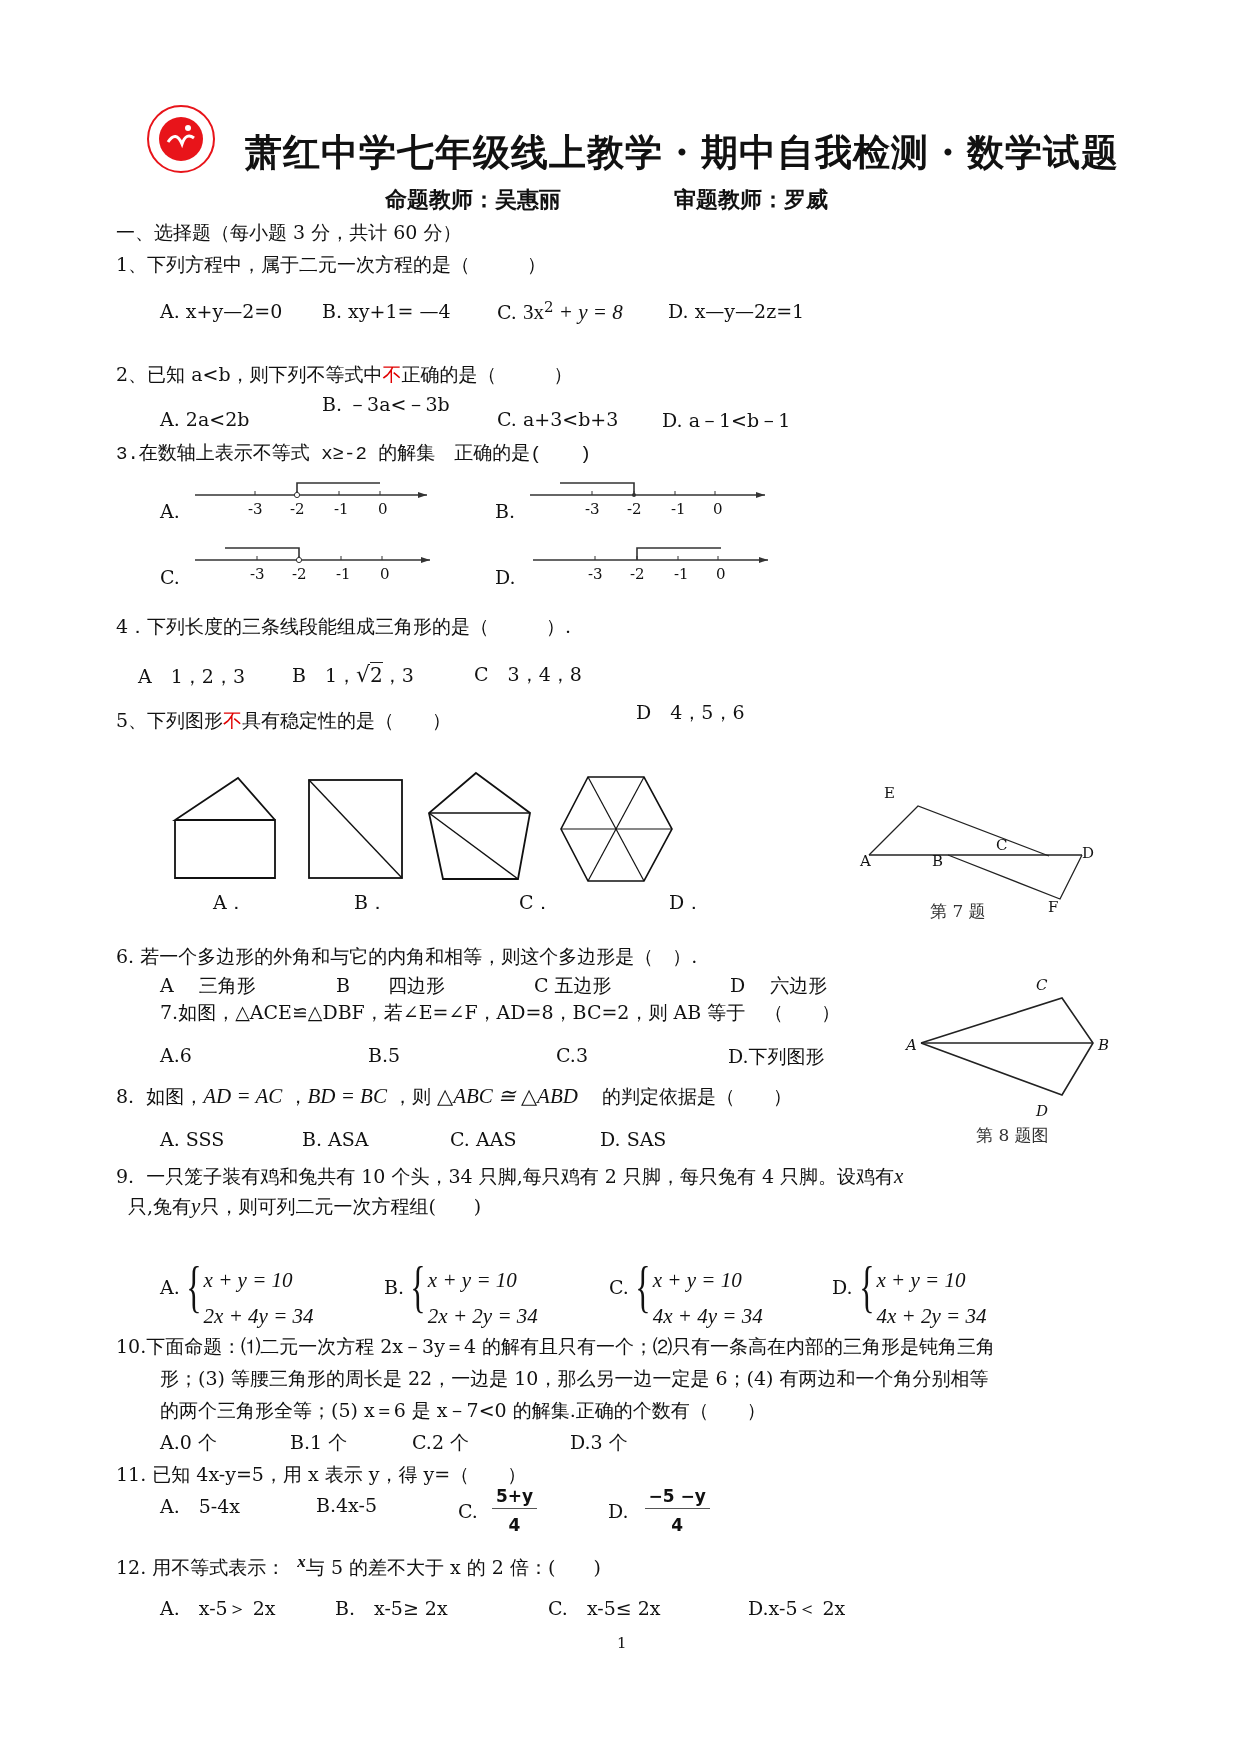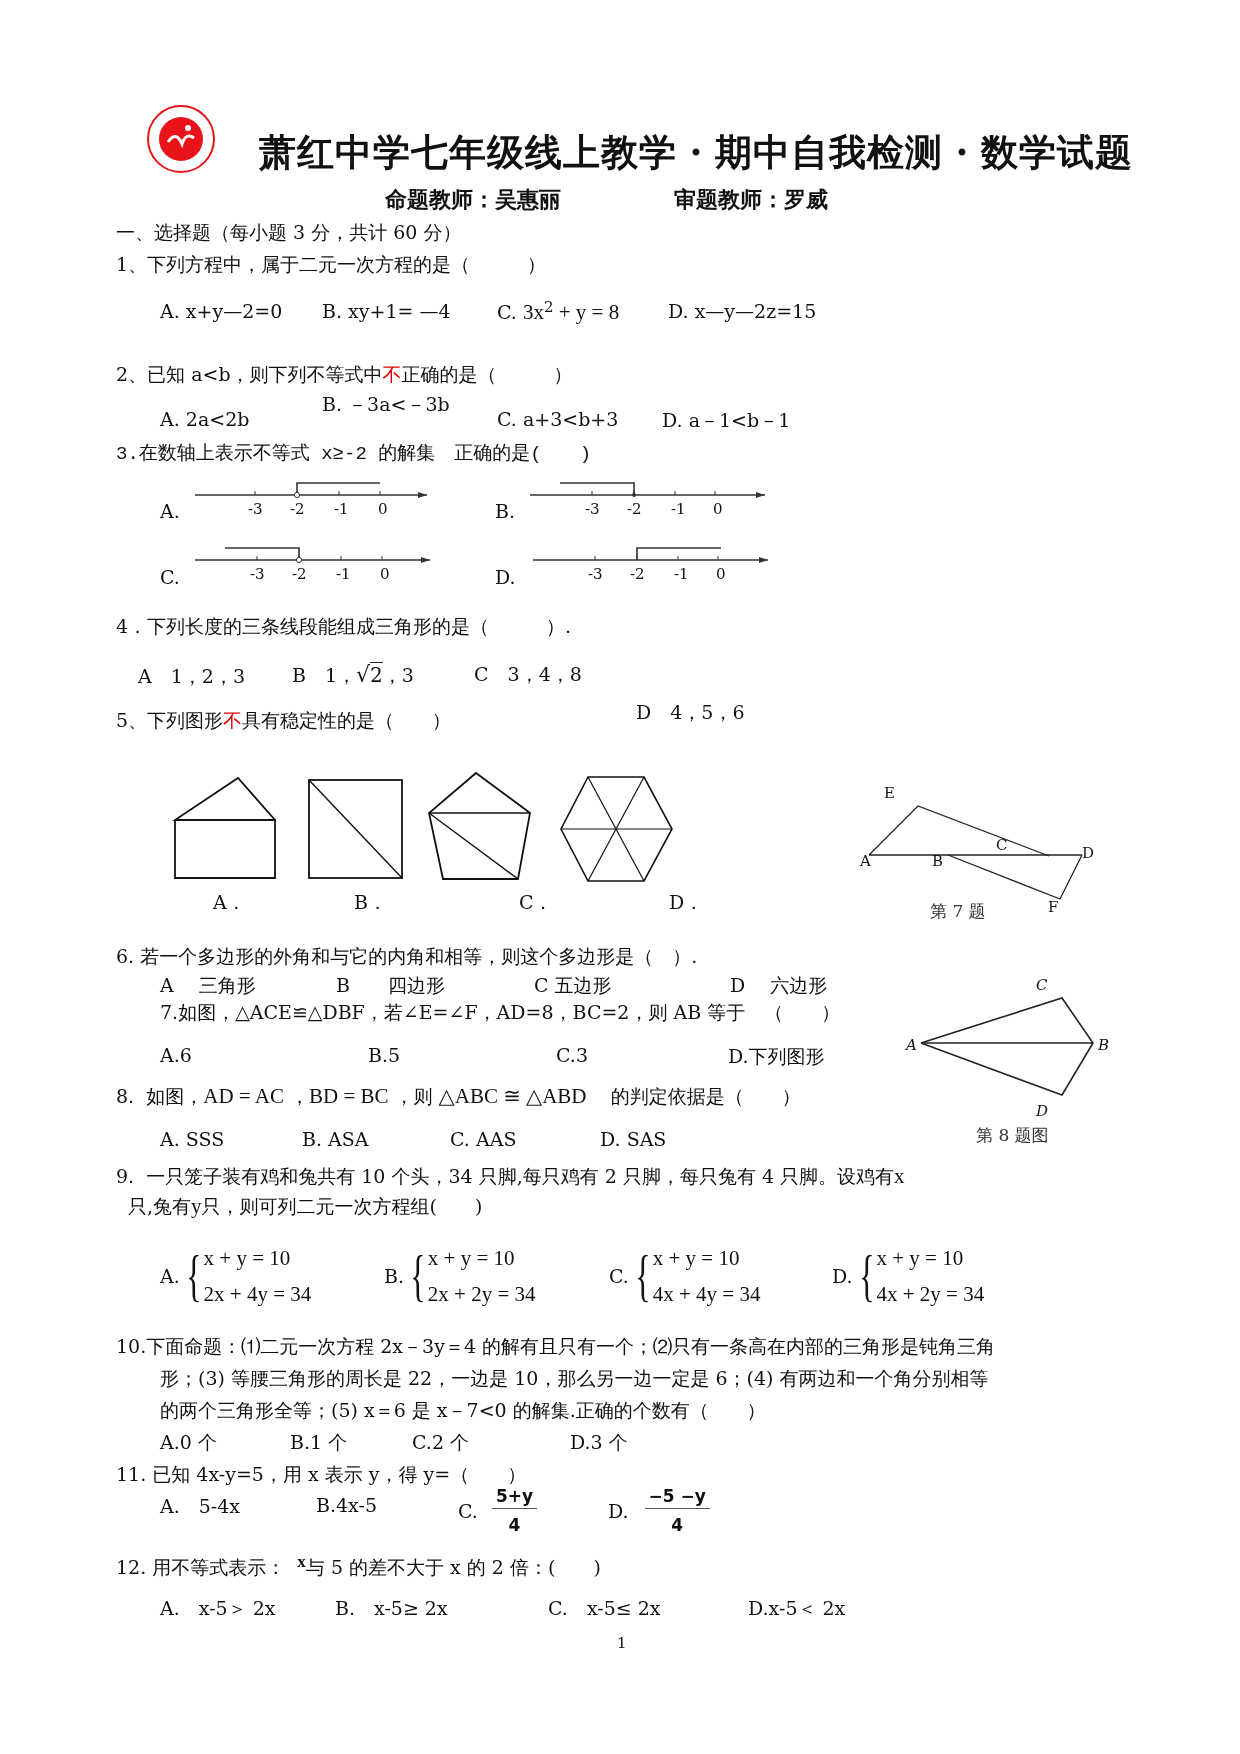--- a/index.html
+++ b/index.html
@@ -4,21 +4,21 @@
 <style>
   html, body { margin:0; padding:0; background:#ffffff; }
   body { width:1240px; height:1754px; position:relative; overflow:hidden;
          font-family:"DejaVu Serif","Liberation Serif",serif; color:#111; }
   .abs { position:absolute; white-space:nowrap; }
   .title { font-family:"DejaVu Sans","Liberation Sans",sans-serif; font-weight:bold; font-size:37px; letter-spacing:1px; }
   .subtitle { font-family:"DejaVu Sans","Liberation Sans",sans-serif; font-weight:bold; font-size:22px; }
   .txt { font-size:19px; }
   .opt { font-size:19px; }
   .red { color:#e00000; }
-  .math { font-family:"Liberation Serif","DejaVu Serif",serif; font-size:21px; }
+  .math { font-family:"Liberation Serif","DejaVu Serif",serif; font-style:italic; font-size:21px;margin-top:22px; }
   .mathr { font-family:"Liberation Serif","DejaVu Serif",serif; font-size:21px; }
   .small { font-size:15px; }
   .cap { font-size:17px; color:#333; }
   .sys { display:inline-flex; align-items:center; }
   .brace { font-family:"Liberation Serif",serif; font-size:58px; line-height:1; transform:scaleX(0.55); margin-right:-4px; font-weight:300; }
   .sys-lines { display:flex; flex-direction:column; line-height:36px; }
   .frac { display:inline-flex; flex-direction:column; align-items:center; vertical-align:middle; font-family:"DejaVu Sans","Liberation Sans",sans-serif; font-weight:bold; font-size:17px; }
   .frac .num { border-bottom:1.5px solid #555; padding:0 4px 2px 4px; }
   .frac .den { padding-top:6px; }
   svg { position:absolute; overflow:visible; }
@@ -27,35 +27,35 @@
 <body>
 
 <div class="abs" style="left:146px;top:104px;width:70px;height:70px;">
   <svg width="70" height="70" viewBox="0 0 70 70" style="position:static">
     <circle cx="35" cy="35" r="33" fill="#fff" stroke="#e8141a" stroke-width="2"></circle>
     <circle cx="35" cy="35" r="22" fill="#e8141a"></circle>
     <path d="M22 38 Q30 26 36 40 Q40 28 48 34" stroke="#fff" stroke-width="3" fill="none"></path>
     <circle cx="42" cy="24" r="3" fill="#fff"></circle>
   </svg>
 </div>
-<div class="abs title" style="left:245px;top:128px;margin-left:14px;">萧红中学七年级线上教学・期中自我检测・数学试题</div>
+<div class="abs title" style="left:245px;top:128px;">萧红中学七年级线上教学・期中自我检测・数学试题</div>
 <div class="abs subtitle" style="left:385px;top:185px;">命题教师：吴惠丽</div>
 <div class="abs subtitle" style="left:674px;top:185px;">审题教师：罗威</div>
 
 <div class="abs txt" style="left:116px;top:220px;">一、选择题（每小题 3 分，共计 60 分）</div>
 
 <div class="abs txt" style="left:116px;top:252px;">
   <span>1、</span><span>下列方程中，属于二元一次方程的是（　　　）</span>
 </div>
 <div class="abs opt" style="left:160px;top:300px;">A. x+y—2=0</div>
 <div class="abs opt" style="left:322px;top:300px;">B. xy+1= —4</div>
 <div class="abs opt" style="left:497px;top:298px;">
   <span>C. </span><span class="mathr">3x</span><sup class="small">2</sup><span class="math"> + y = 8</span>
 </div>
-<div class="abs opt" style="left:668px;top:300px;">D. x—y—2z=15</div>
+<div class="abs opt" style="left:668px;top:300px;">D. x—y—2z=1</div>
 
 <div class="abs txt" style="left:116px;top:362px;">
   <span>2、</span><span>已知 a&lt;b，则下列不等式中</span><span class="red">不</span><span>正确的是（　　　）</span>
 </div>
 <div class="abs opt" style="left:160px;top:408px;">A. 2a&lt;2b</div>
 <div class="abs opt" style="left:322px;top:392px;">B. －3a&lt;－3b</div>
 <div class="abs opt" style="left:497px;top:408px;">C. a+3&lt;b+3</div>
 <div class="abs opt" style="left:662px;top:408px;">D. a－1&lt;b－1</div>
 
 <div class="abs txt" style="left:116px;top:440px;font-family:Liberation Mono, monospace;">

